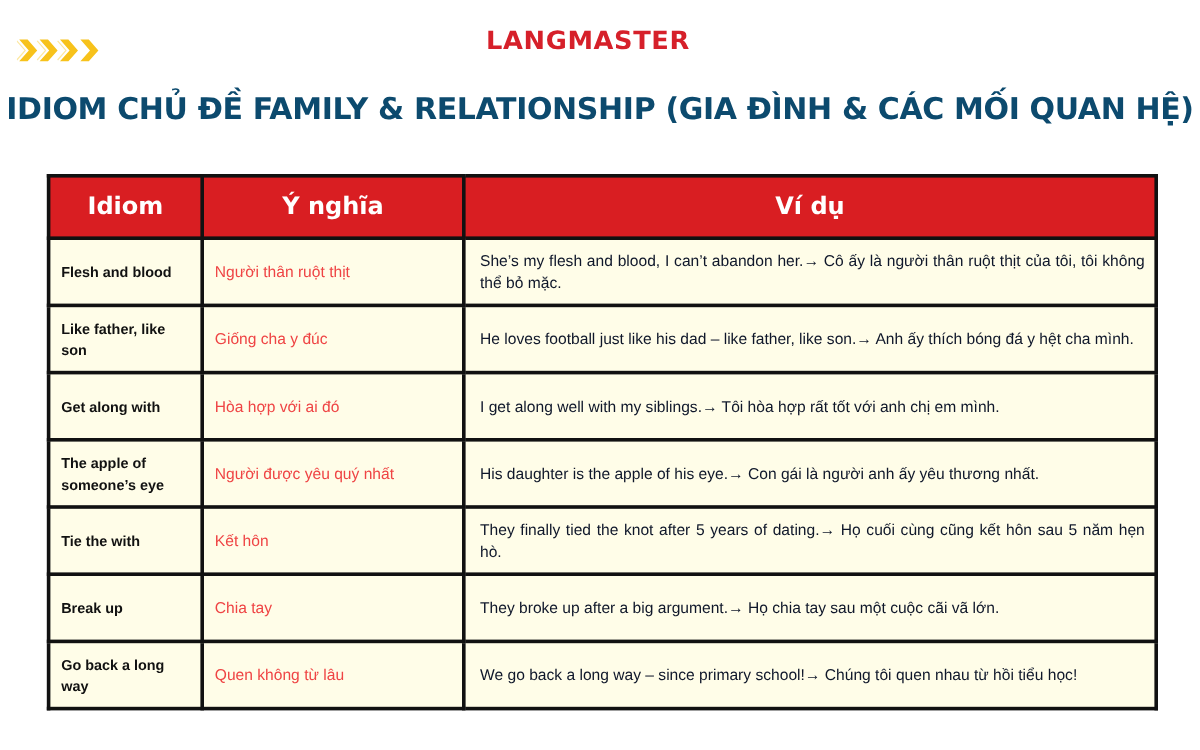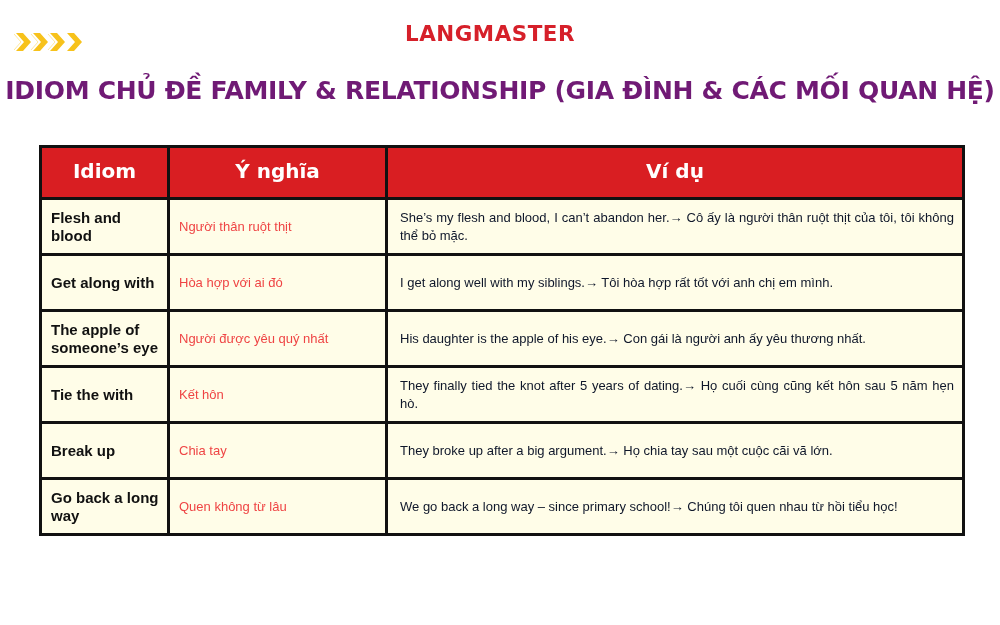--- a/index.html
+++ b/index.html
@@ -10,39 +10,39 @@
     .brand {
       position: absolute; left: 0; width: 980px; top: 22px; text-align: center;
       padding-left: 0;
       font-family: "DejaVu Sans", sans-serif; font-weight: bold; font-size: 21px;
       color: #d6202a; letter-spacing: 0.5px; transform: scaleX(1.02);
     }
     .brand span { display: inline-block; margin-left: 0; }
     .title {
       position: absolute; left: 0; width: 1000px; top: 76px; text-align: center;
       font-family: "DejaVu Sans", sans-serif; font-weight: bold; font-size: 25px;
-      color: #701a75; letter-spacing: -0.3px; white-space: nowrap;
+      color: #0c4a6e; letter-spacing: -0.3px; white-space: nowrap;
     }
 
     .table {
       position: absolute; left: 39px; top: 145px; width: 923px;
       border-collapse: collapse; table-layout: fixed;
     }
     .table th, .table td { border: 3px solid #111111; }
     .table th {
       background: #d91e22; color: #ffffff; height: 52px;
       font-family: "DejaVu Sans", sans-serif; font-weight: bold; font-size: 20px;
       text-align: center; vertical-align: middle; padding-bottom: 4px; margin-left: 7px;
     }
     .table td {
       background: #fffde8; color: #222222; vertical-align: middle;
       font-size: 13px; line-height: 18px; padding: 0 8px 0 9px;
     }
     .table tr.row td { height: 56px; }
-    .table td.idiom { font-weight: bold; color: #111111; font-size: 15px; }
+    .table td.idiom { font-weight: bold; color: #111111; font-size: 12px; }
     .table td.meaning { color: #ef4444; }
     .table td.example { text-align: justify; color: #0f172a; padding-left: 12px; }
   </style>
 </head>
 <body>
 
 <svg class="chevrons" viewBox="0 0 80 22">
   <g fill="#f7c21b">
     <polygon points="2,2 9,2 17,11 9,20 2,20 10,11"></polygon>
     <polygon points="19,2 26,2 34,11 26,20 19,20 27,11"></polygon>
@@ -73,20 +73,25 @@
       <th>Ví dụ</th>
     </tr>
   </thead>
   <tbody>
     <tr class="row">
       <td class="idiom">Flesh and blood</td>
       <td class="meaning">Người thân ruột thịt</td>
       <td class="example">She’s my flesh and blood, I can’t abandon her.→ Cô ấy là người thân ruột thịt của tôi, tôi không thể bỏ mặc.</td>
     </tr>
     <tr class="row">
+      <td class="idiom">Like father, like son</td>
+      <td class="meaning">Giống cha y đúc</td>
+      <td class="example">He loves football just like his dad – like father, like son.→ Anh ấy thích bóng đá y hệt cha mình.</td>
+    </tr>
+    <tr class="row">
       <td class="idiom">Get along with</td>
       <td class="meaning">Hòa hợp với ai đó</td>
       <td class="example">I get along well with my siblings.→ Tôi hòa hợp rất tốt với anh chị em mình.</td>
     </tr>
     <tr class="row">
       <td class="idiom">The apple of someone’s eye</td>
       <td class="meaning">Người được yêu quý nhất</td>
       <td class="example">His daughter is the apple of his eye.→ Con gái là người anh ấy yêu thương nhất.</td>
     </tr>
     <tr class="row">

